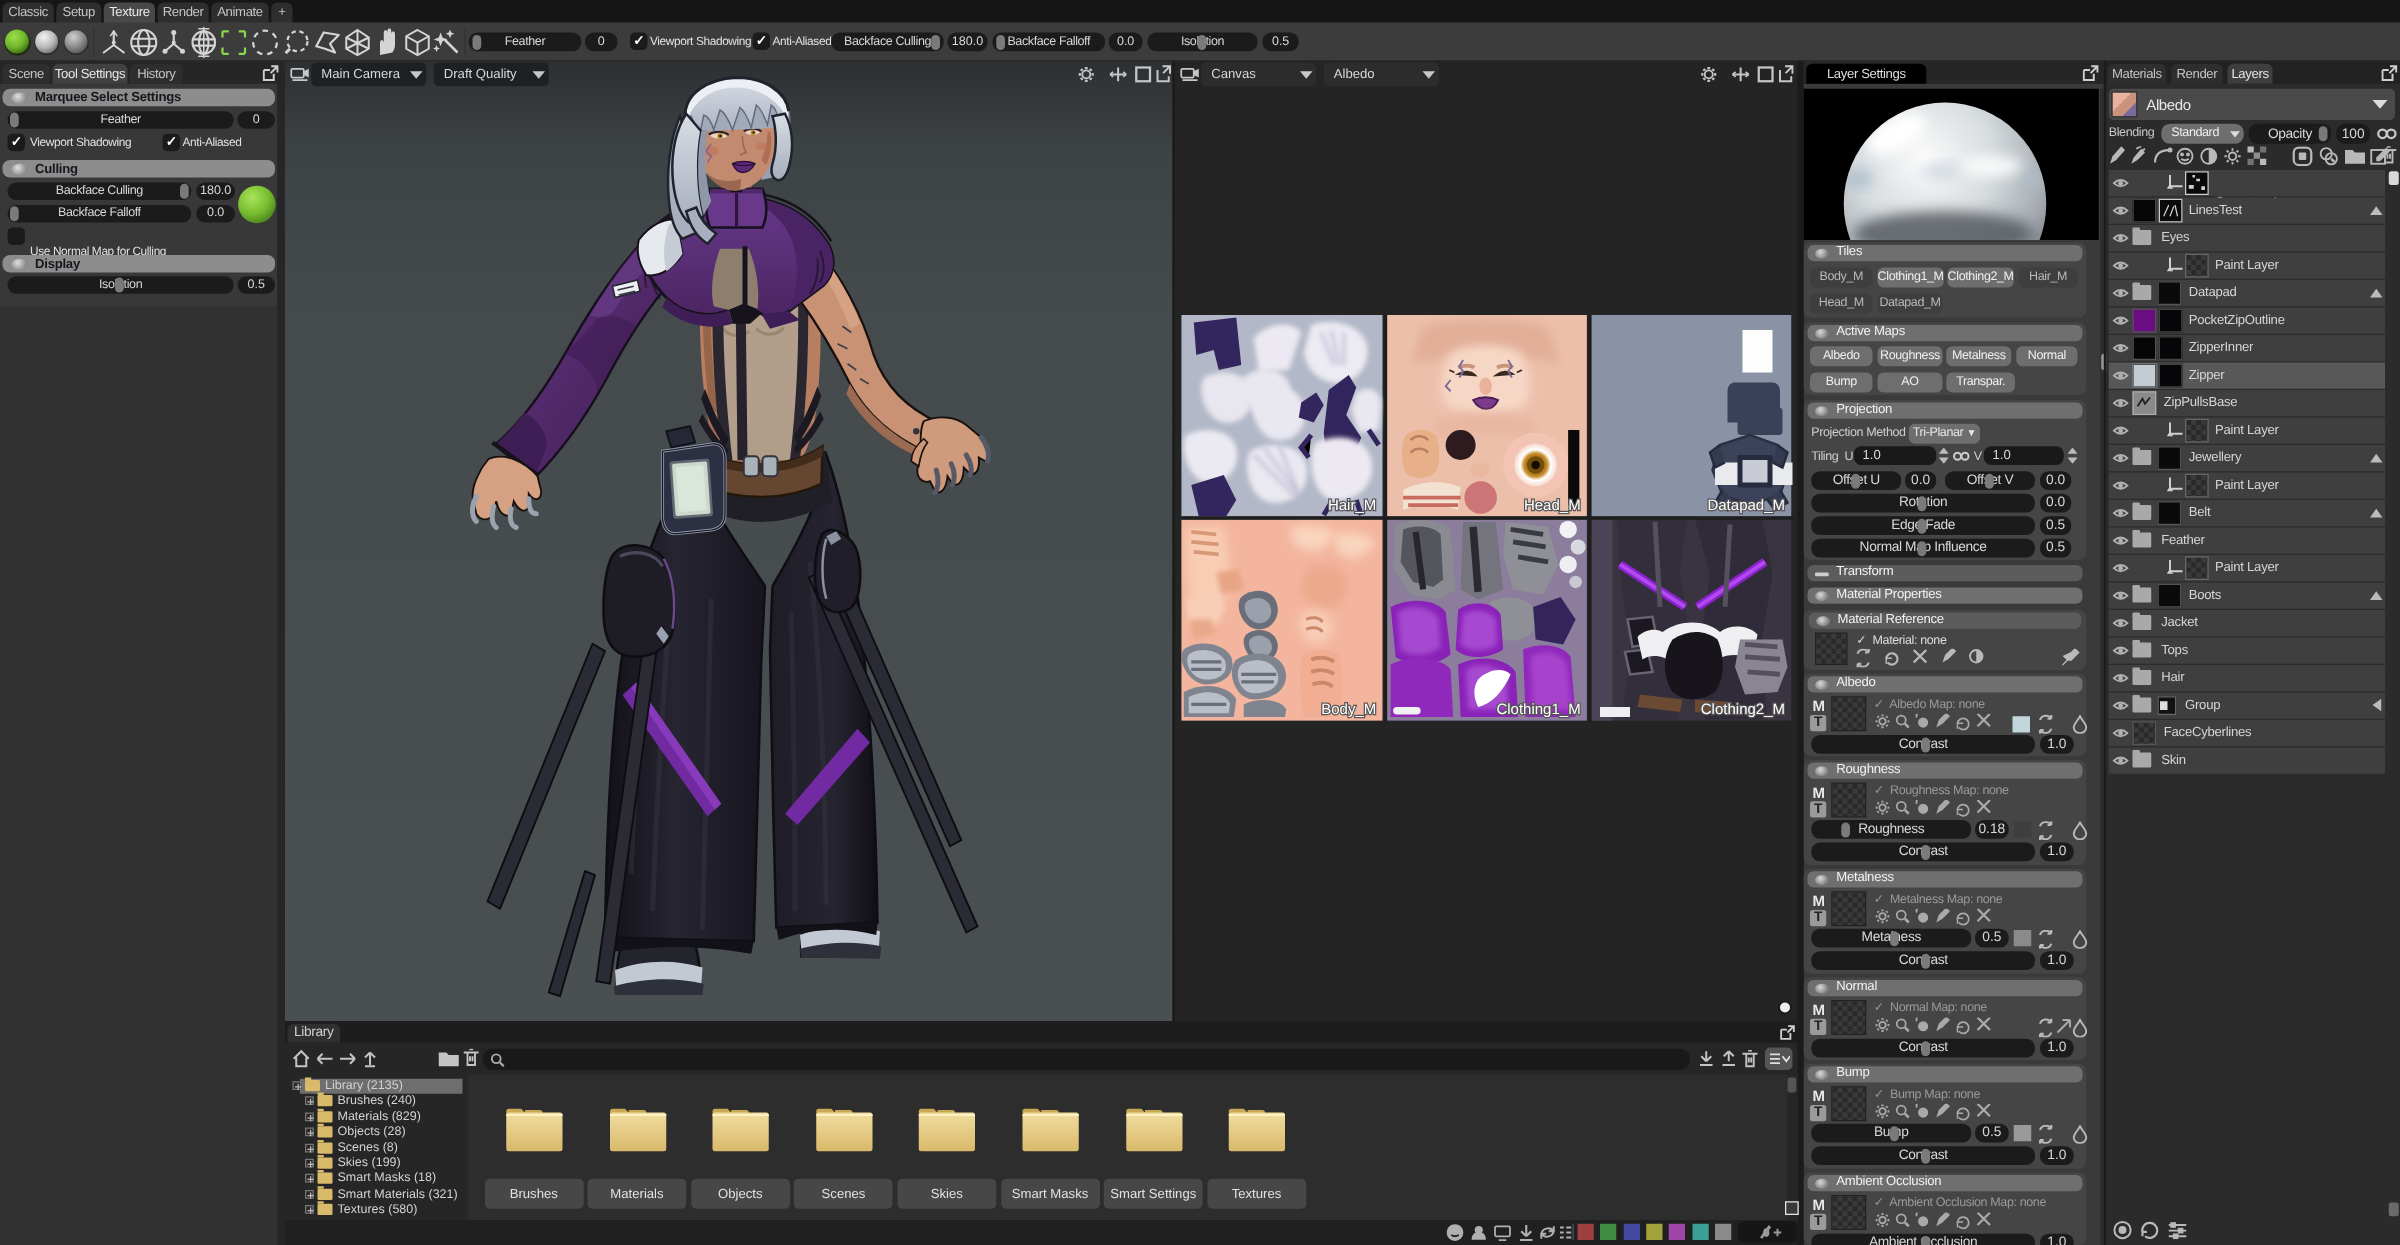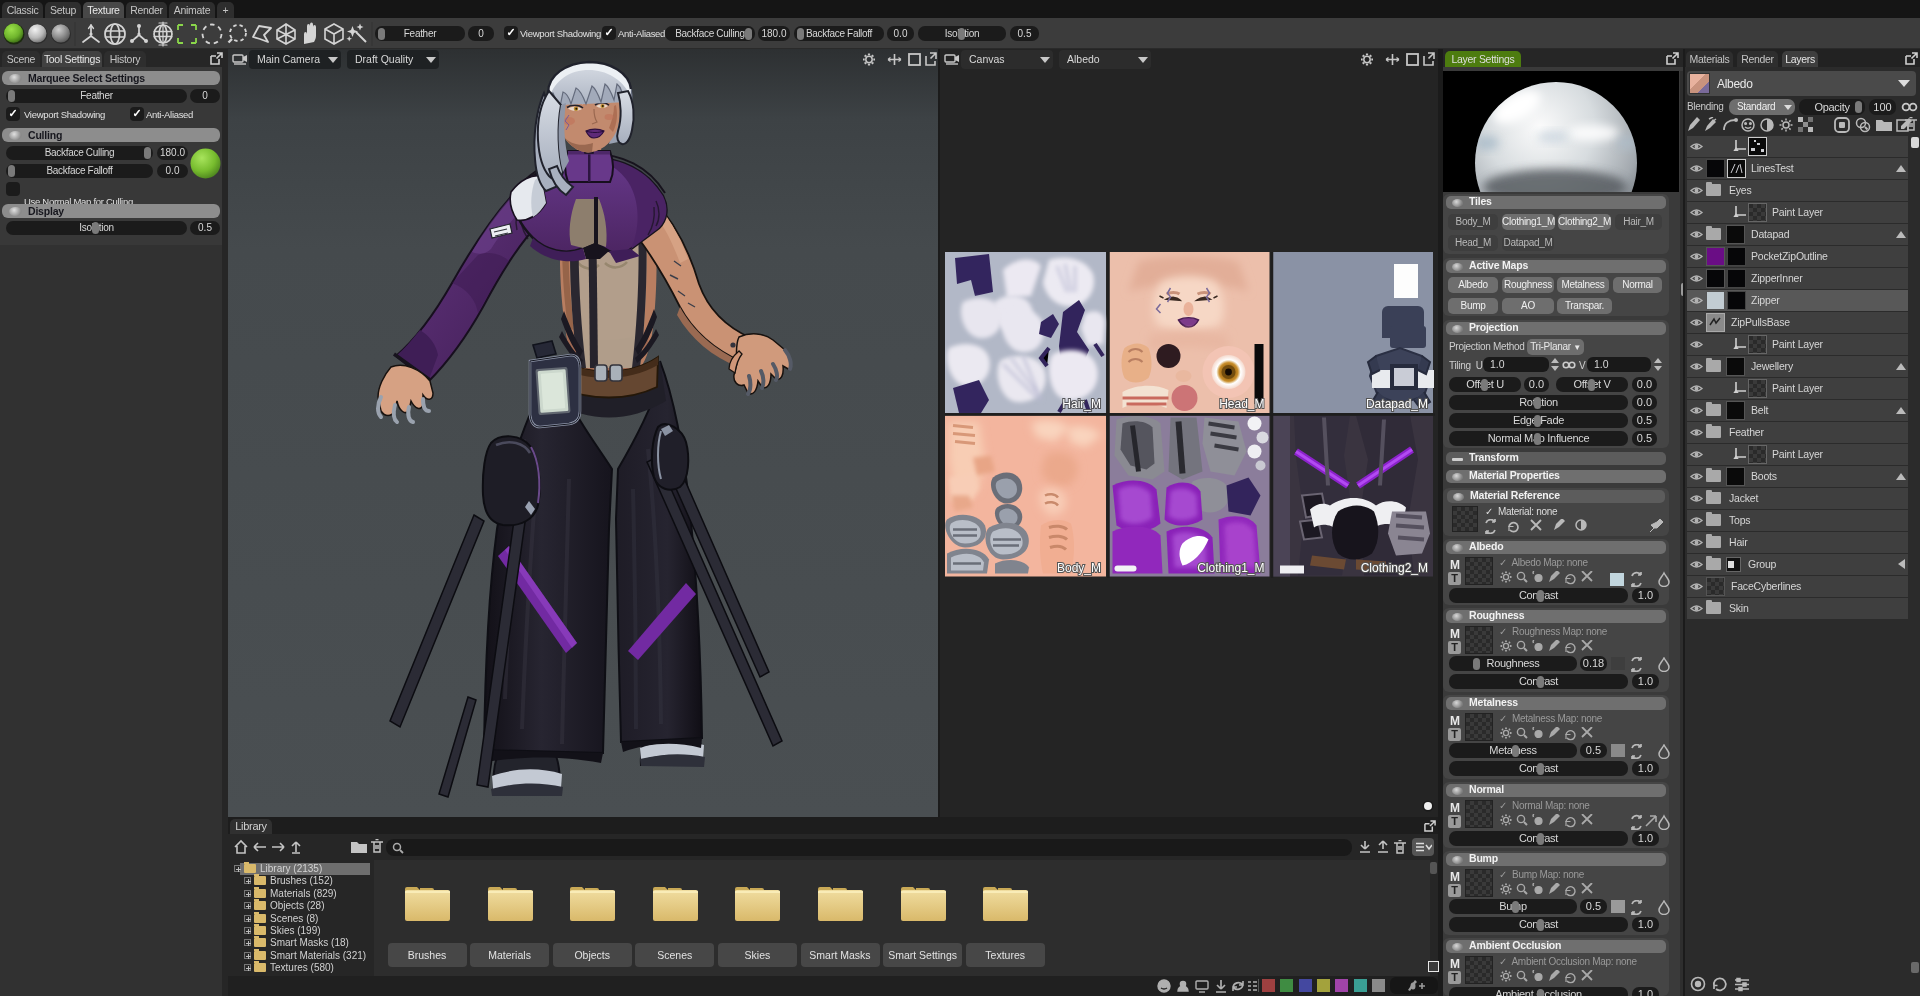--- a/index.html
+++ b/index.html
@@ -11,21 +11,21 @@
 .nb{position:absolute;background:#1b1b1b;border-radius:7px;color:#d8d8d8;font-size:10px;
 text-align:center}
 .hd{position:absolute;background:#8d8d8d;border-radius:6px;color:#16161d;font-size:10.5px;
 font-weight:700;letter-spacing:-0.2px;white-space:nowrap}
 .hd b{position:absolute;left:7px;top:3px;width:13px;height:9px;border-radius:50%;
 background:radial-gradient(circle at 40% 35%,#e0e0e0,#8a8a8a 70%)}
 .hd span{position:absolute;left:26px;top:1px}
 .ck{position:absolute;width:14px;height:14px;border-radius:4px;background:#1b1b1b}
 .ck.c:after{content:"\2713";position:absolute;left:2.5px;top:0px;color:#fff;font-size:11px;font-weight:700}
 .cl{position:absolute;color:#e2e2e2;font-size:9.5px;letter-spacing:-0.3px;white-space:nowrap}
-.hdr2{position:absolute;background:#6f6f6f;border-radius:5px;color:#f2f2f2;font-size:10.5px;font-weight:700;letter-spacing:-0.2px;white-space:nowrap}
+.hdr2{position:absolute;background:#6f6f6f;border-radius:5px;color:#f2f2f2;font-size:10.5px;font-weight:400;letter-spacing:-0.2px;white-space:nowrap}
 .hdr2 b{position:absolute;left:6px;top:3px;width:11px;height:8px;border-radius:50%;
 background:radial-gradient(circle at 40% 35%,#d8d8d8,#7e7e7e 70%)}
 .hdr2 span{position:absolute;left:23px;top:-1px}
 .btn{position:absolute;height:16px;border-radius:5px;background:#3e3e3e;color:#b9b9b9;
 font-size:10px;text-align:center;line-height:16px;letter-spacing:-0.3px;overflow:hidden;white-space:nowrap}
 .btn.on{background:#6e6e6e;color:#efefef}
 .db{position:absolute;background:#191919;border-radius:6px;color:#d8d8d8;font-size:10.5px}
 .gt{color:#a9a9a9;font-size:10px;position:absolute;letter-spacing:-0.3px;white-space:nowrap}
 .hand{position:absolute;width:7px;height:12px;border-radius:3.5px;background:#7a7a7a}
 .eye{position:absolute;left:1690px;width:13px;height:13px}
@@ -561,21 +561,21 @@
 <text x="156" y="156" font-size="12" fill="#fff" text-anchor="end" style="paint-order:stroke;stroke:#555;stroke-width:2">Clothing2_M</text>
     </g>
 <path d="M163.5,0 V326 M327,0 V326 M0,162.5 H490" stroke="#1e1e1e" stroke-width="2.5"></path>
 </svg>
 <svg class="a" style="left:1420px;top:798px" width="16" height="16">
     <circle cx="8" cy="8" r="5.5" fill="#1a1a1a"></circle>
     <circle cx="8" cy="8" r="4" fill="#efefef"></circle>
   </svg>
 <div class="a" style="left:1443px;top:49px;width:240px;height:947px;background:#3a3a3a"></div>
 <div class="a" style="left:1443px;top:49px;width:240px;height:18px;background:#262626"></div>
-<div class="tab" style="left:1445px;top:51px;width:76px;height:16px;line-height:16px;background:#4d7c0f;color:#dedede">Layer Settings</div>
+<div class="tab" style="left:1445px;top:51px;width:96px;height:16px;line-height:16px;background:#000000;color:#dedede">Layer Settings</div>
 <svg class="a" style="left:1666px;top:52px" width="13" height="13" viewBox="0 0 13 13">
     <path d="M1,4 h5 M1,4 v8 h8 v-5" stroke="#cfcfcf" stroke-width="1.6" fill="none"></path>
     <path d="M7,1 h5 v5 M12,1 L6.5,6.5" stroke="#cfcfcf" stroke-width="1.6" fill="none"></path>
   </svg>
 <div class="a" style="left:1443px;top:71px;width:236px;height:121px;background:#000"></div>
 <svg class="a" style="left:1443px;top:71px" width="236" height="121" viewBox="0 0 236 121">
 <defs>
       <radialGradient id="sph" cx="0.40" cy="0.28" r="0.75">
         <stop offset="0" stop-color="#fbfbfb"></stop>
         <stop offset="0.45" stop-color="#d7dcdf"></stop>
@@ -1345,21 +1345,21 @@
   </svg>
 <div class="a" style="left:244px;top:864px;width:12px;height:9px;background:#d9b96a;border-radius:1px"></div>
 <div class="a" style="left:244px;top:862px;width:5px;height:2px;background:#d9b96a"></div>
 <div class="a" style="left:260px;top:863px;color:#d2d2d2;font-size:10px">Library (2135)</div>
 <div class="a" style="left:244px;top:877.4px;width:7px;height:7px;border:1px solid #777;background:#2a2a2a"></div>
 <svg class="a" style="left:244px;top:877.4px" width="9" height="9">
     <path d="M4.5,2 v5 M2,4.5 h5" stroke="#bbb" stroke-width="1"></path>
   </svg>
 <div class="a" style="left:254px;top:876.4px;width:12px;height:9px;background:#d9b96a;border-radius:1px"></div>
 <div class="a" style="left:254px;top:874.4px;width:5px;height:2px;background:#d9b96a"></div>
-<div class="a" style="left:270px;top:875.4px;color:#d2d2d2;font-size:10px">Brushes (152)</div>
+<div class="a" style="left:270px;top:875.4px;color:#d2d2d2;font-size:10px">Brushes (240)</div>
 <div class="a" style="left:244px;top:889.8px;width:7px;height:7px;border:1px solid #777;background:#2a2a2a"></div>
 <svg class="a" style="left:244px;top:889.8px" width="9" height="9">
     <path d="M4.5,2 v5 M2,4.5 h5" stroke="#bbb" stroke-width="1"></path>
   </svg>
 <div class="a" style="left:254px;top:888.8px;width:12px;height:9px;background:#d9b96a;border-radius:1px"></div>
 <div class="a" style="left:254px;top:886.8px;width:5px;height:2px;background:#d9b96a"></div>
 <div class="a" style="left:270px;top:887.8px;color:#d2d2d2;font-size:10px">Materials (829)</div>
 <div class="a" style="left:244px;top:902.1999999999999px;width:7px;height:7px;border:1px solid #777;background:#2a2a2a"></div>
 <svg class="a" style="left:244px;top:902.1999999999999px" width="9" height="9">
     <path d="M4.5,2 v5 M2,4.5 h5" stroke="#bbb" stroke-width="1"></path>

